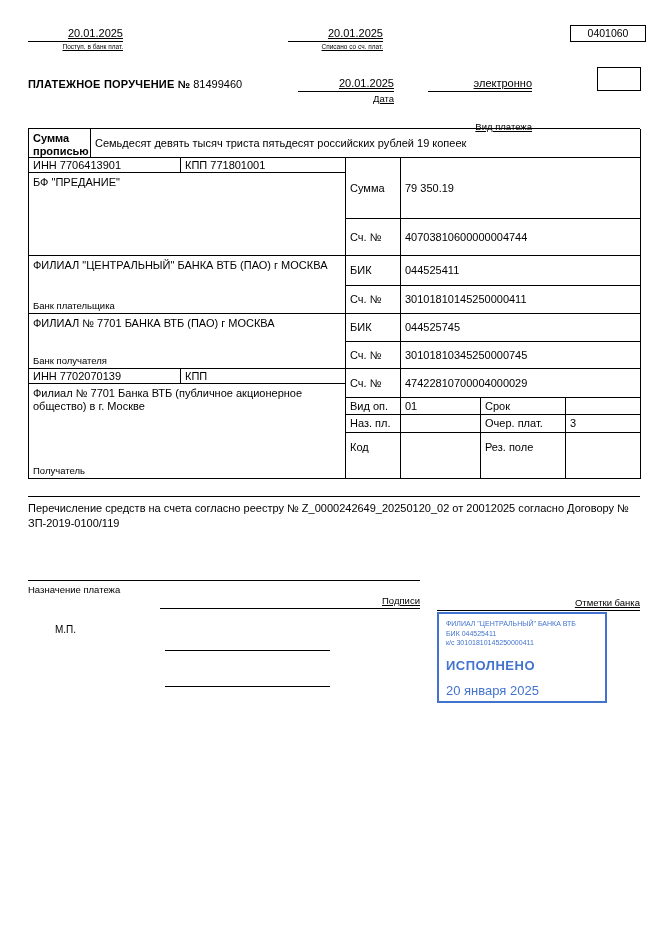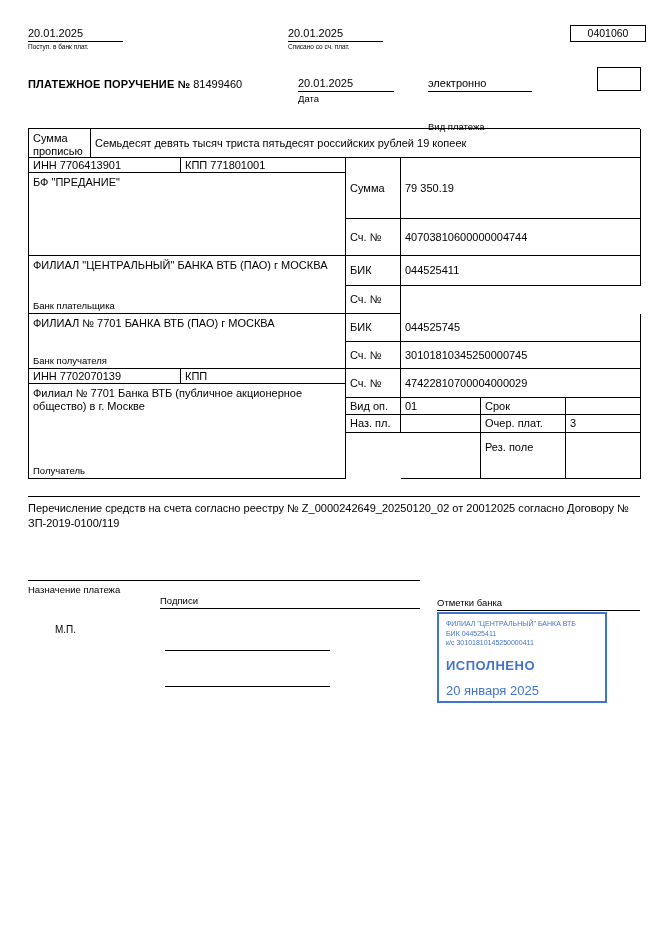--- a/index.html
+++ b/index.html
@@ -3,21 +3,21 @@
 <meta charset="utf-8">
 <style>
   * { margin:0; padding:0; box-sizing:border-box; }
   html,body { background:#ffffff; }
   .page {
     position:relative; width:660px; height:933px; background:#fff;
     font-family:"Liberation Sans", sans-serif; color:#000;
   }
   .abs { position:absolute; }
   .u { border-bottom:1px solid #000; }
-  .ctr { text-align:left; }
+  .ctr { text-align:right;text-decoration:underline; }
   .tiny { font-size:6.5px; line-height:8px; }
   .lbl { font-size:9.5px; }
   .hrule { position:absolute; border-top:1px solid #000; height:0; }
 
   
   .date-field { font-size:11px; padding-bottom:2px; }
   .form-code-box {
     position:absolute; left:570px; top:25px; width:76px; height:17px;
     border:1px solid #000; font-size:10.5px; line-height:15px; text-align:center;
   }
@@ -33,21 +33,21 @@
     grid-template-rows:29px 15px 46px 37px 30px 28px 28px 27px 15px 14px 17px 18px 46px;
     border-top:1px solid #000; border-left:1px solid #000;
   }
   .tbl > div {
     border-right:1px solid #000; border-bottom:1px solid #000;
     padding:1px 4px; font-size:11px; line-height:13px; overflow:hidden;
   }
   .vcenter { display:flex; align-items:center; }
   .stack { display:flex; flex-direction:column; justify-content:space-between; padding-top:3px !important; }
   .sec-label { font-size:9.5px; line-height:11px; padding-bottom:1px; }
-  .cap-2line { font-size:9.5px; line-height:11px; padding-top:3px !important; }
+  .cap-2line { font-size:9.5px; line-height:11px; padding-top:3px !important;font-weight:bold; }
 
   
   .purpose-text { position:absolute; left:28px; top:501px; width:612px; font-size:11px; line-height:15px; }
   .sec-head { position:absolute; font-size:9.5px; }
   .mp { position:absolute; left:55px; top:624px; font-size:10px; }
 
   
   .stamp {
     position:absolute; left:437px; top:612px; width:170px; height:91px;
     border:2px solid var(--blue); color:var(--blue); padding:5px 7px;
@@ -96,20 +96,21 @@
     <div class="vcenter" style="grid-area:4/4/5/5">Сч. №</div>
     <div class="vcenter" style="grid-area:4/5/5/8">40703810600000004744</div>
 
     <div class="stack" style="grid-area:5/1/7/4">
       <div>ФИЛИАЛ "ЦЕНТРАЛЬНЫЙ" БАНКА ВТБ (ПАО) г МОСКВА</div>
       <div class="sec-label">Банк плательщика</div>
     </div>
     <div class="vcenter" style="grid-area:5/4/6/5">БИК</div>
     <div class="vcenter" style="grid-area:5/5/6/8">044525411</div>
     <div class="vcenter" style="grid-area:6/4/7/5">Сч. №</div>
+    <div class="vcenter" style="grid-area:6/5/7/8">30101810145250000411</div>
 
     <div class="stack" style="grid-area:7/1/9/4">
       <div>ФИЛИАЛ № 7701 БАНКА ВТБ (ПАО) г МОСКВА</div>
       <div class="sec-label">Банк получателя</div>
     </div>
     <div class="vcenter" style="grid-area:7/4/8/5">БИК</div>
     <div class="vcenter" style="grid-area:7/5/8/8">044525745</div>
     <div class="vcenter" style="grid-area:8/4/9/5">Сч. №</div>
     <div class="vcenter" style="grid-area:8/5/9/8">30101810345250000745</div>
 
@@ -127,20 +128,21 @@
     <div class="vcenter" style="grid-area:11/4/12/5">Вид оп.</div>
     <div class="vcenter" style="grid-area:11/5/12/6">01</div>
     <div class="vcenter" style="grid-area:11/6/12/7">Срок</div>
     <div class="vcenter" style="grid-area:11/7/12/8"></div>
 
     <div class="vcenter" style="grid-area:12/4/13/5">Наз. пл.</div>
     <div class="vcenter" style="grid-area:12/5/13/6"></div>
     <div class="vcenter" style="grid-area:12/6/13/7">Очер. плат.</div>
     <div class="vcenter" style="grid-area:12/7/13/8">3</div>
 
+    <div style="grid-area:13/4/14/5; padding-top:8px;">Код</div>
     <div style="grid-area:13/5/14/6; padding-top:8px;"></div>
     <div style="grid-area:13/6/14/7; padding-top:8px;">Рез. поле</div>
     <div style="grid-area:13/7/14/8; padding-top:8px;"></div>
   </div>
 
   <div class="hrule" style="left:28px; top:496px; width:612px;"></div>
   <div class="purpose-text">Перечисление средств на счета согласно реестру № Z_0000242649_20250120_02 от 20012025 согласно Договору № ЗП-2019-0100/119</div>
 
   <div class="hrule" style="left:28px; top:580px; width:392px;"></div>
   <div class="sec-head" style="left:28px; top:584px;">Назначение платежа</div>

